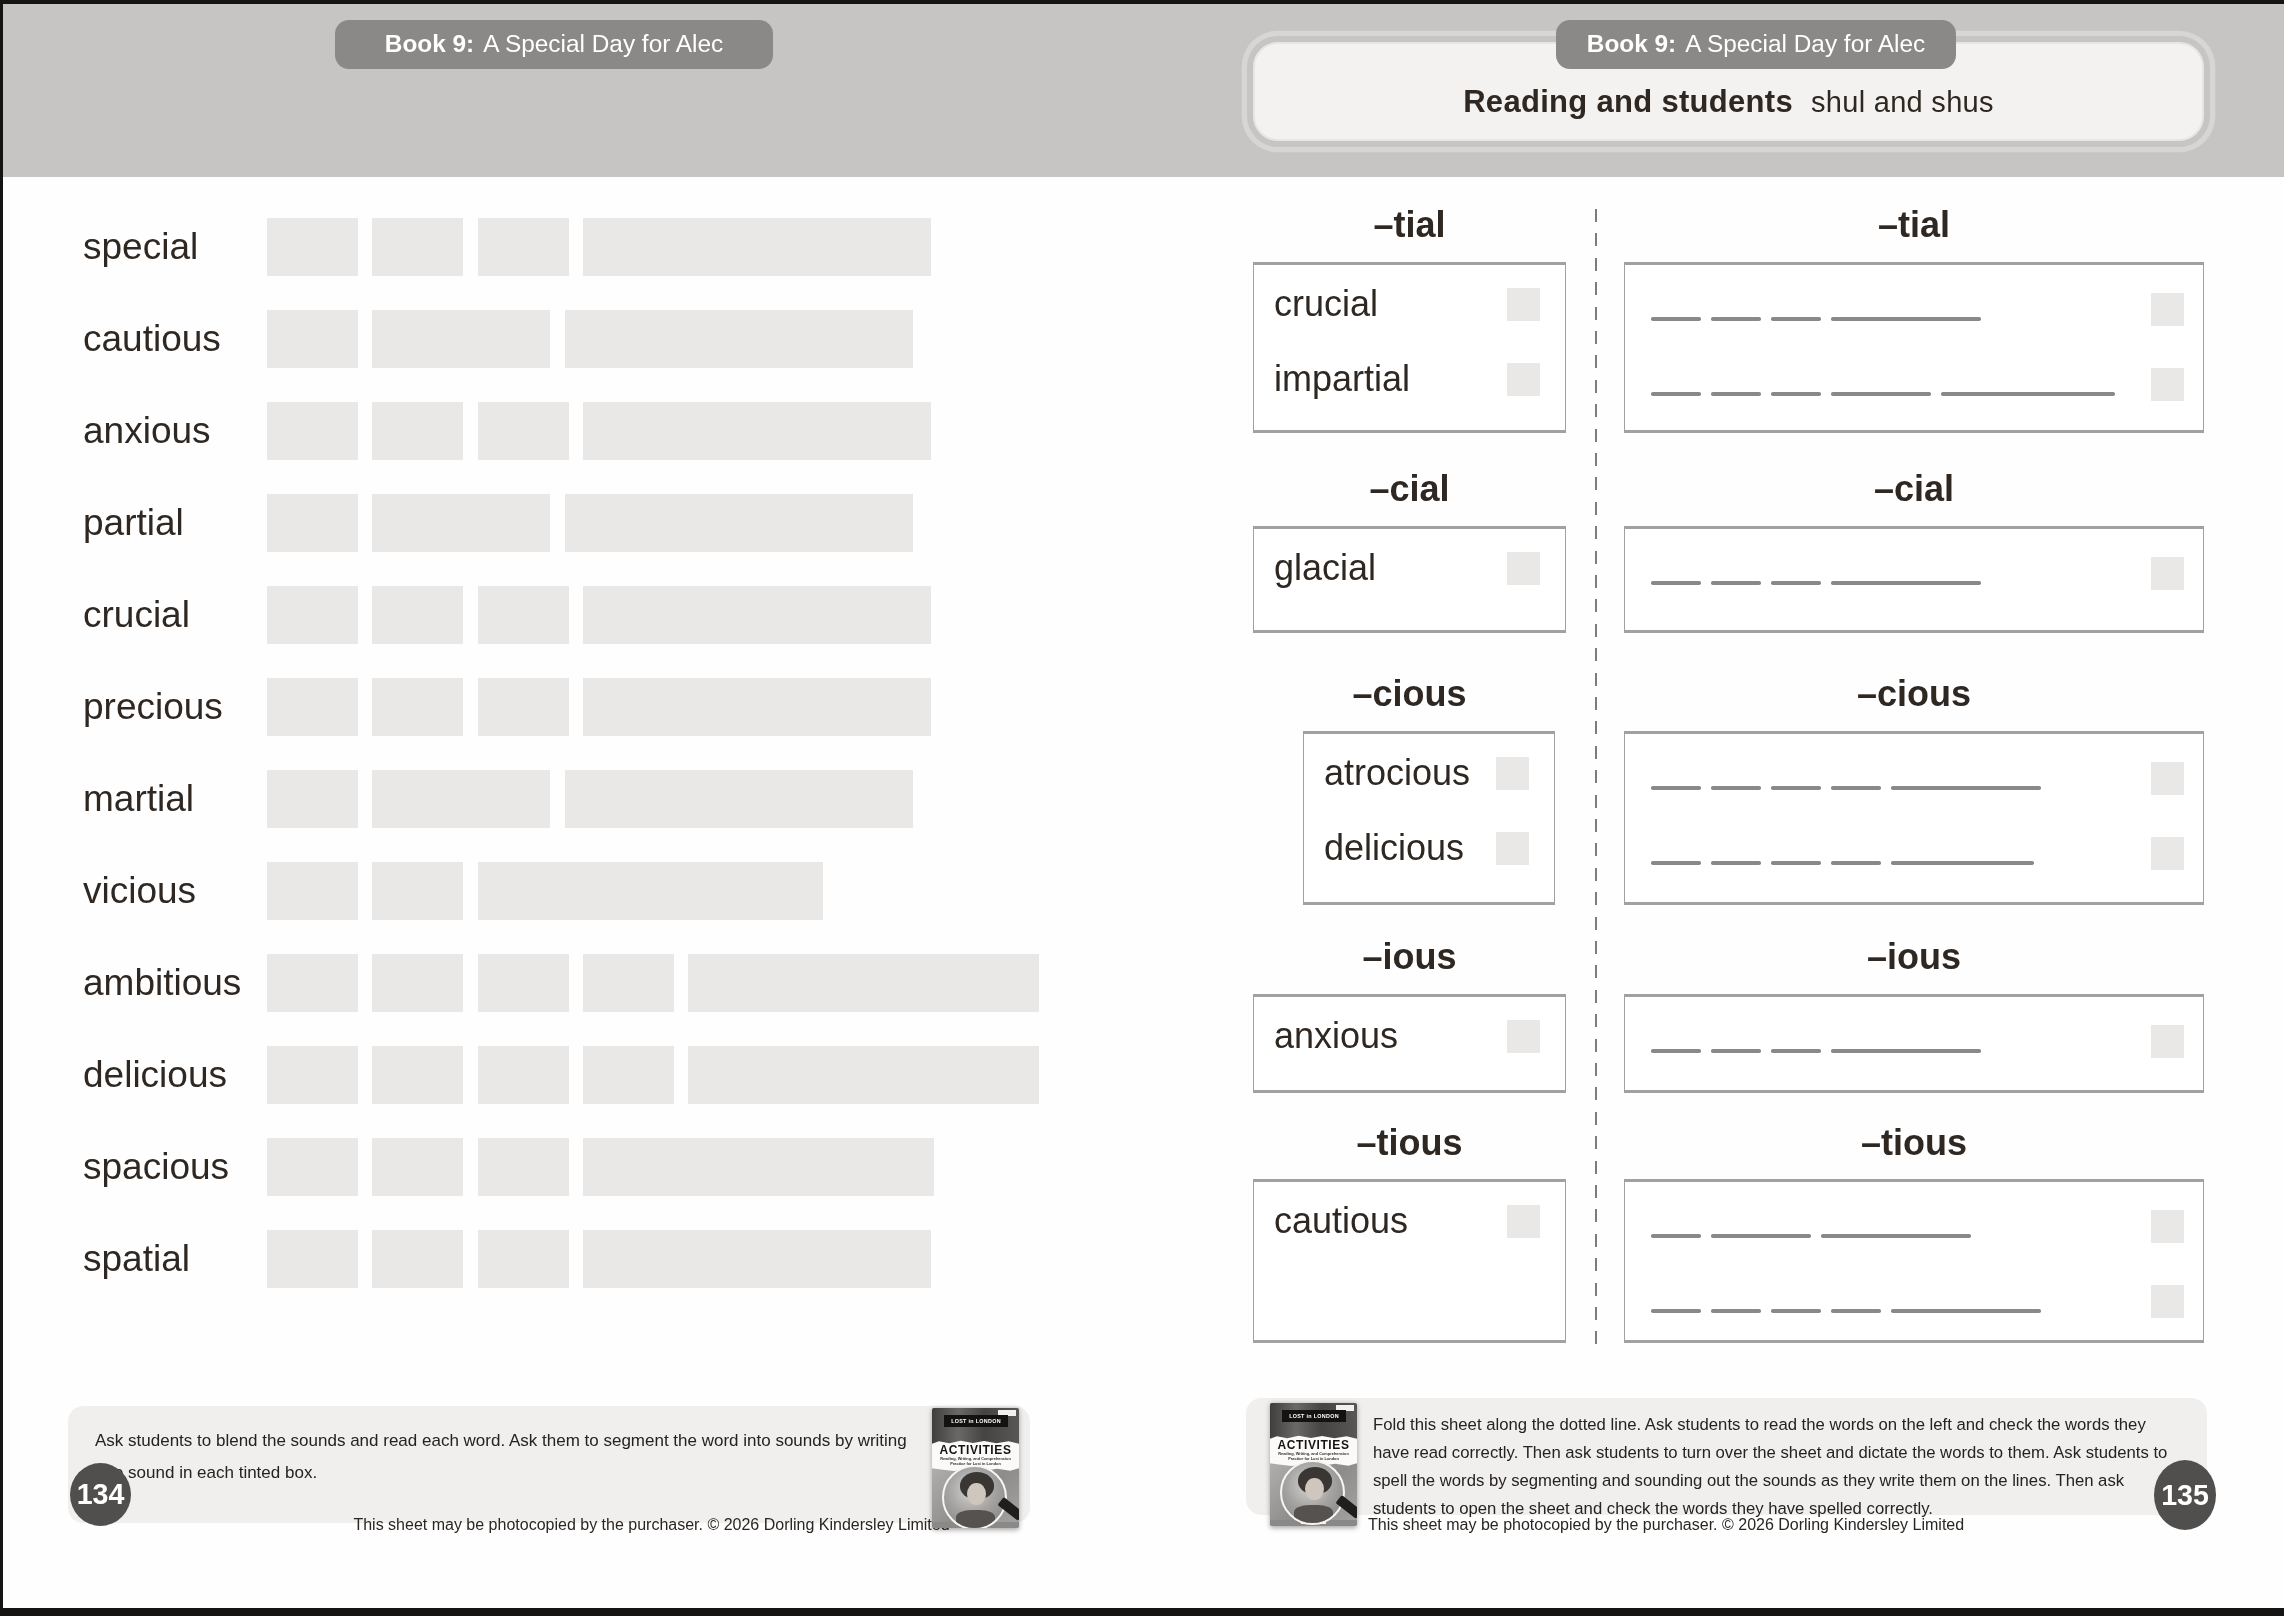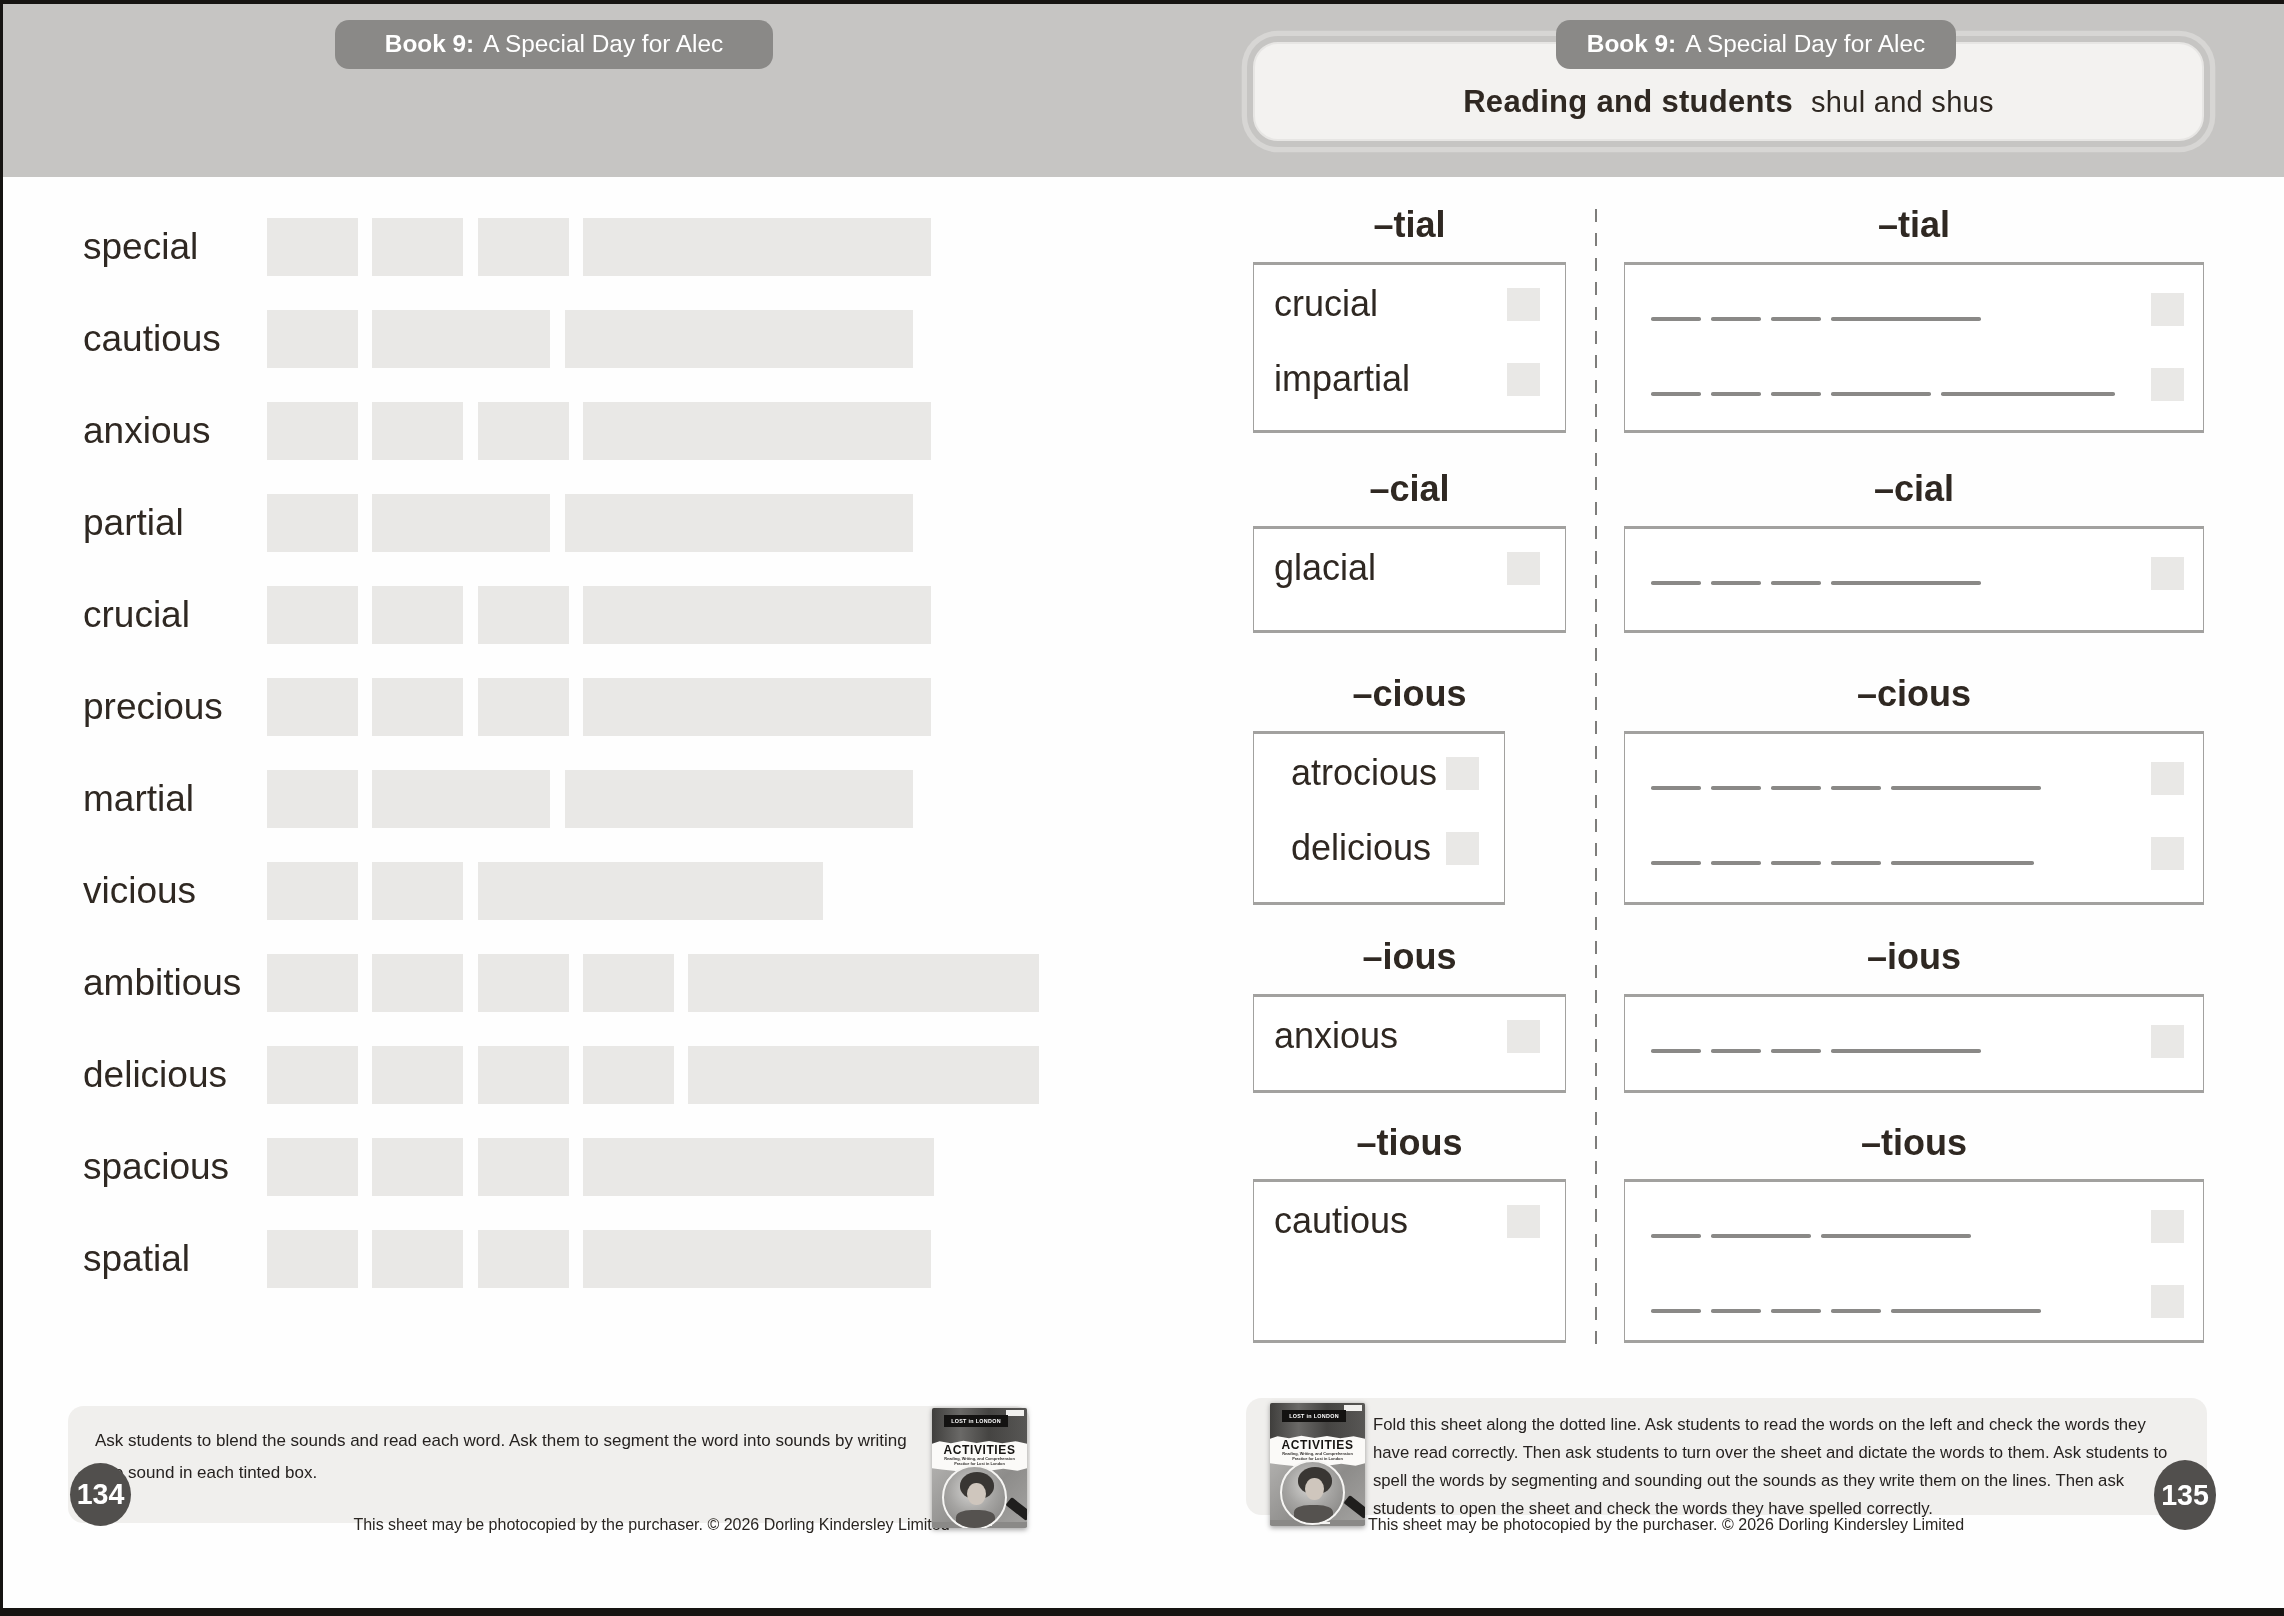--- a/index.html
+++ b/index.html
@@ -55,21 +55,21 @@
   .foottext.lp{left:95px;top:1425px;width:812px}
   .foottext.rp{left:1373px;top:1411px;width:806px;line-height:28px;font-size:16.7px}
   .pgnum{position:absolute;background:var(--page-circle);border-radius:50%;color:#fff;
     font-weight:700;font-size:28.6px;display:flex;align-items:center;justify-content:center;z-index:4}
   .pgnum.lp{left:70px;top:1463px;width:61px;height:63px}
   .pgnum.rp{left:2154px;top:1460px;width:62px;height:70px}
   .copy{position:absolute;top:1516px;font-size:16px;color:#2a2622;text-align:center;white-space:nowrap}
   .copy.lp{left:274px;width:755px}
   .copy.rp{left:1368px;width:519px}
 
-  .book{position:absolute;width:95px;height:120px;background:#dcdbd9;border-radius:1.8px;
+  .book{position:absolute;width:87px;height:120px;background:#dcdbd9;border-radius:1.8px;
     box-shadow:0 1.8px 5.4px rgba(0,0,0,.35);overflow:hidden;z-index:3}
   .book.lp{left:932px;top:1408px}
   .book.rp{left:1270px;top:1403px;height:123px}
   .bk-top{position:absolute;top:0;left:0;right:0;height:38px;
     background:linear-gradient(90deg,#3f3e3c,#6a6967 30%,#454442 60%,#585755)}
   .bk-tag{position:absolute;top:2.4px;right:3px;width:18px;height:5.4px;background:#f1f0ee}
   .bk-ribbon{position:absolute;top:7.1px;left:12px;width:64px;height:12px;background:#131211;
     color:#fff;font-size:5.4px;font-weight:700;letter-spacing:0.3px;display:flex;align-items:center;justify-content:center;z-index:2}
   .bk-photo{position:absolute;top:59px;bottom:6px;left:0;right:0;
     background:linear-gradient(135deg,#b0afad,#8d8c8a 55%,#a3a2a0)}
@@ -265,21 +265,21 @@
             <div class="seg" style="width: 50px;"></div>
             <div class="seg" style="width: 50px;"></div>
             <div class="seg" style="width: 50px;"></div>
             <div class="seg" style="width: 150px;"></div>
           </div>
           <div class="cbox"></div>
         </div>
       </div>
       <div class="sec-head" style="left: 1253px; top: 670px; width: 313px;">–cious</div>
       <div class="sec-head" style="left: 1624px; top: 670px; width: 580px;">–cious</div>
-      <div class="sec-box read" style="left: 1253px; top: 731px; width: 252px; height: 174px; padding-left: 17px;">
+      <div class="sec-box read" style="left: 1303px; top: 731px; width: 252px; height: 174px;">
         <div class="sec-row">
           <div class="wlabel2">atrocious</div>
           <div class="cbox"></div>
         </div>
         <div class="sec-row">
           <div class="wlabel2">delicious</div>
           <div class="cbox"></div>
         </div>
       </div>
       <div class="sec-box dict" style="left: 1624px; top: 731px; width: 580px; height: 174px;">

